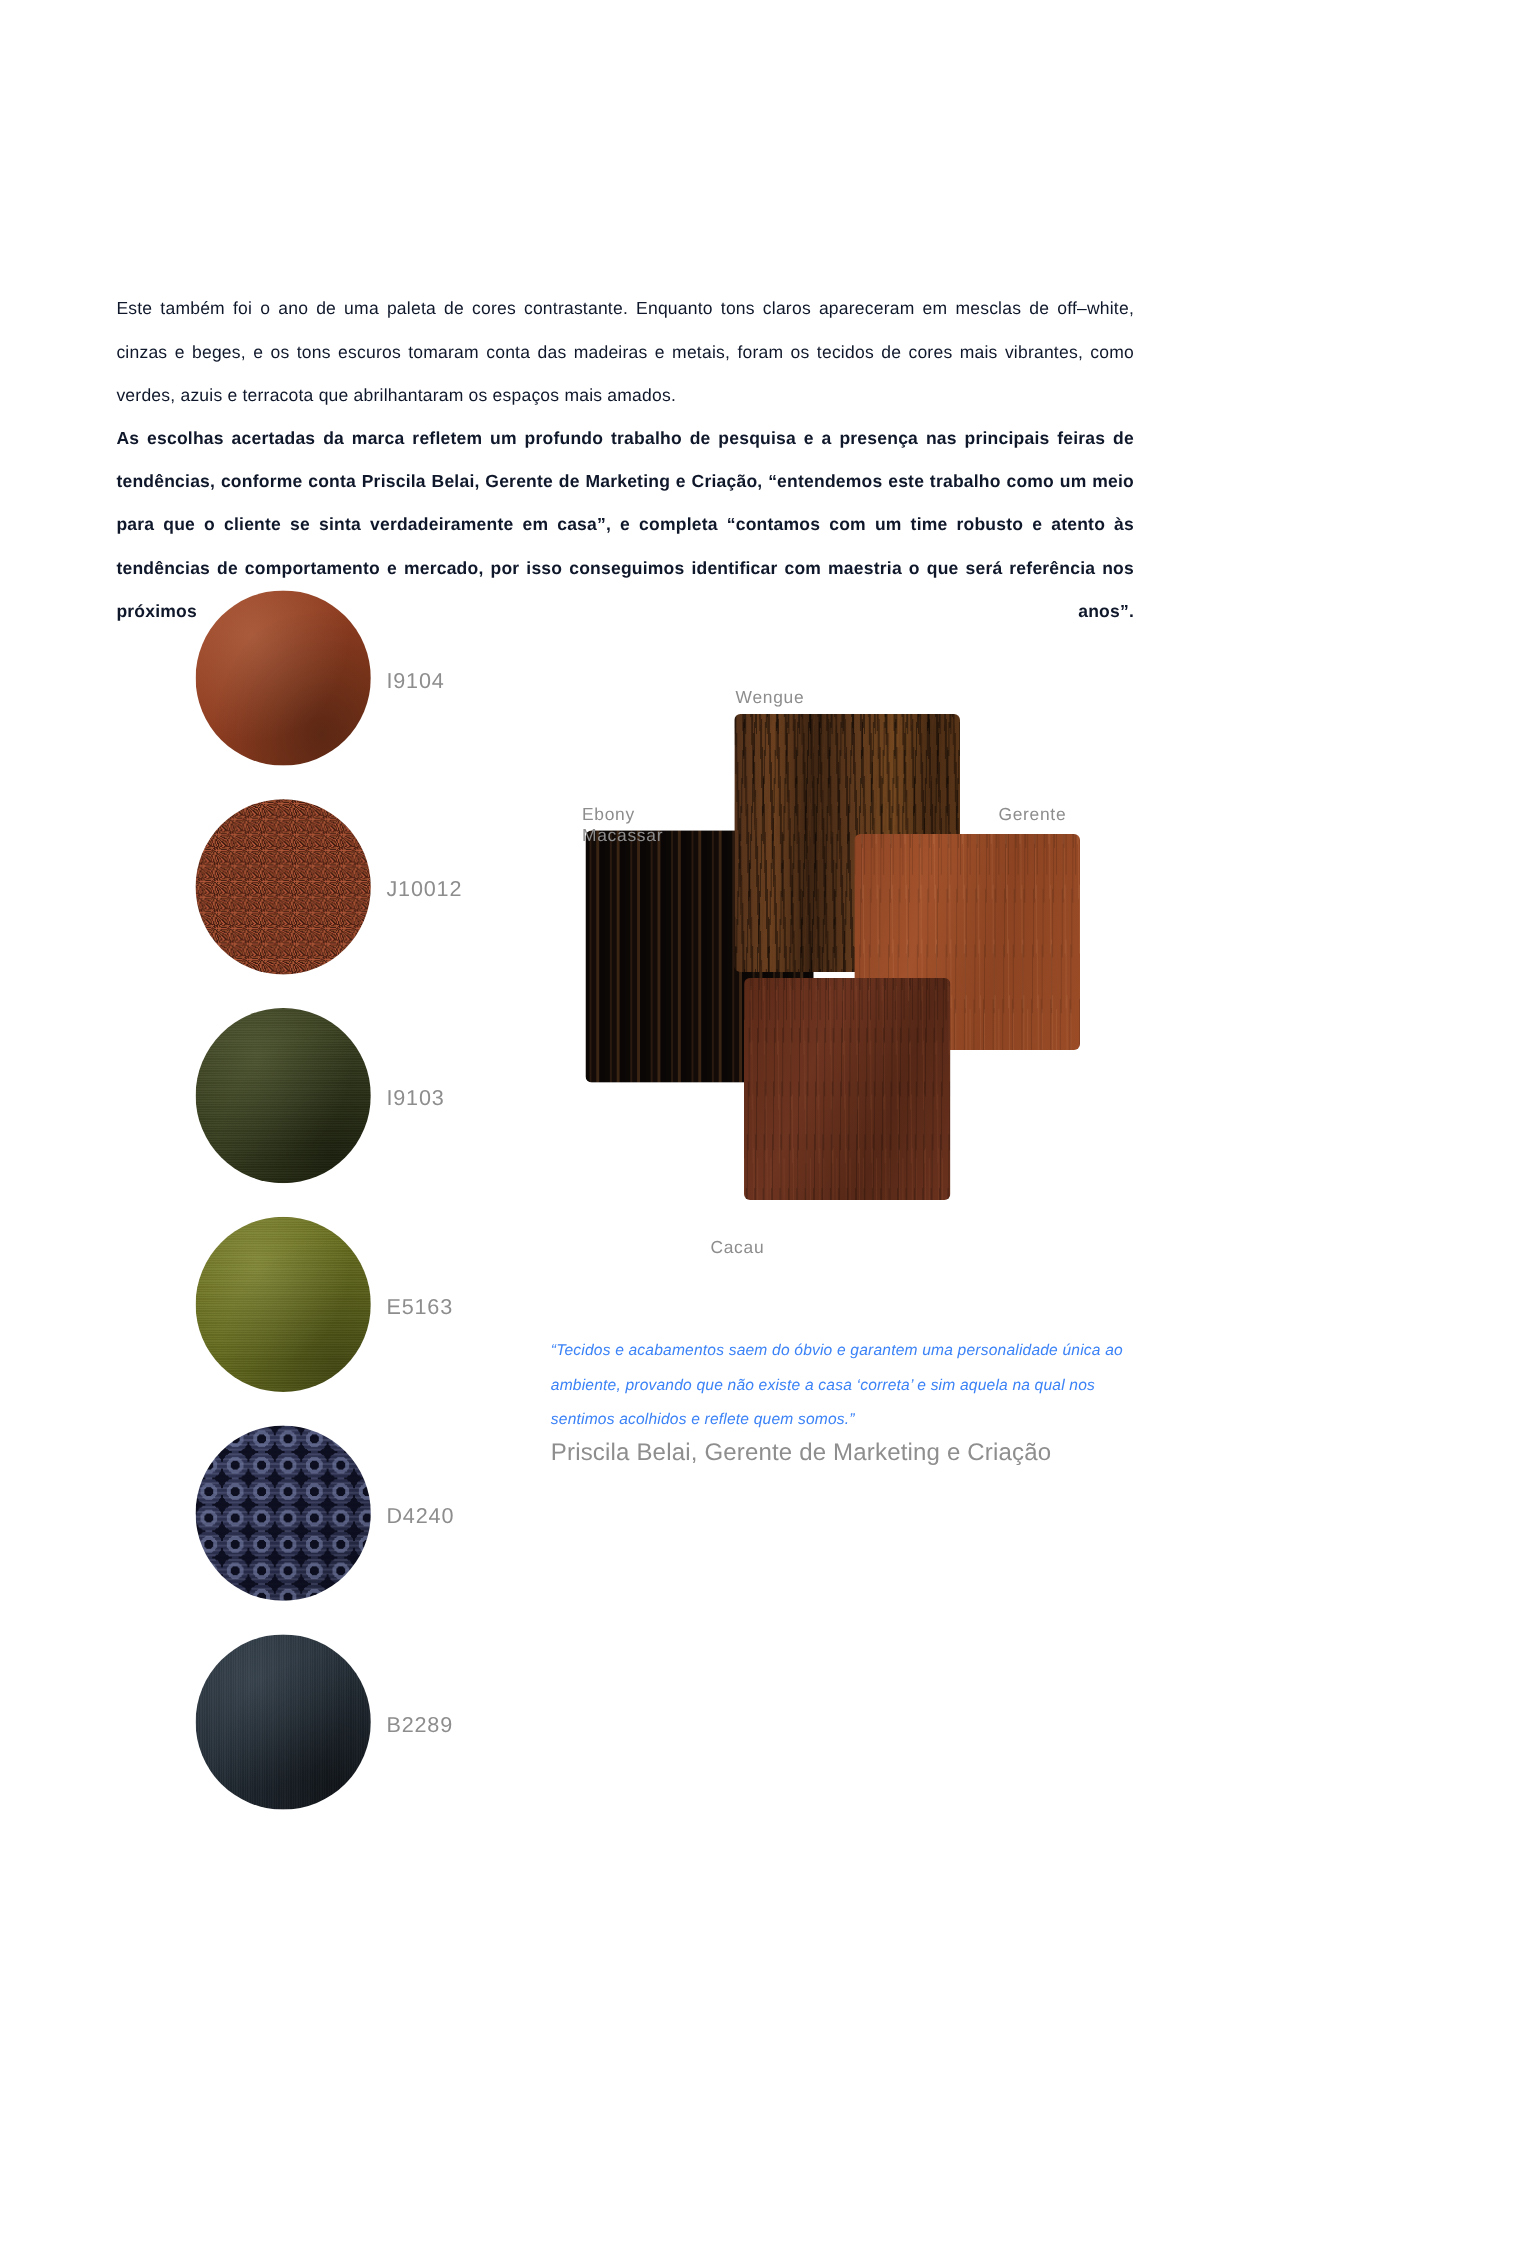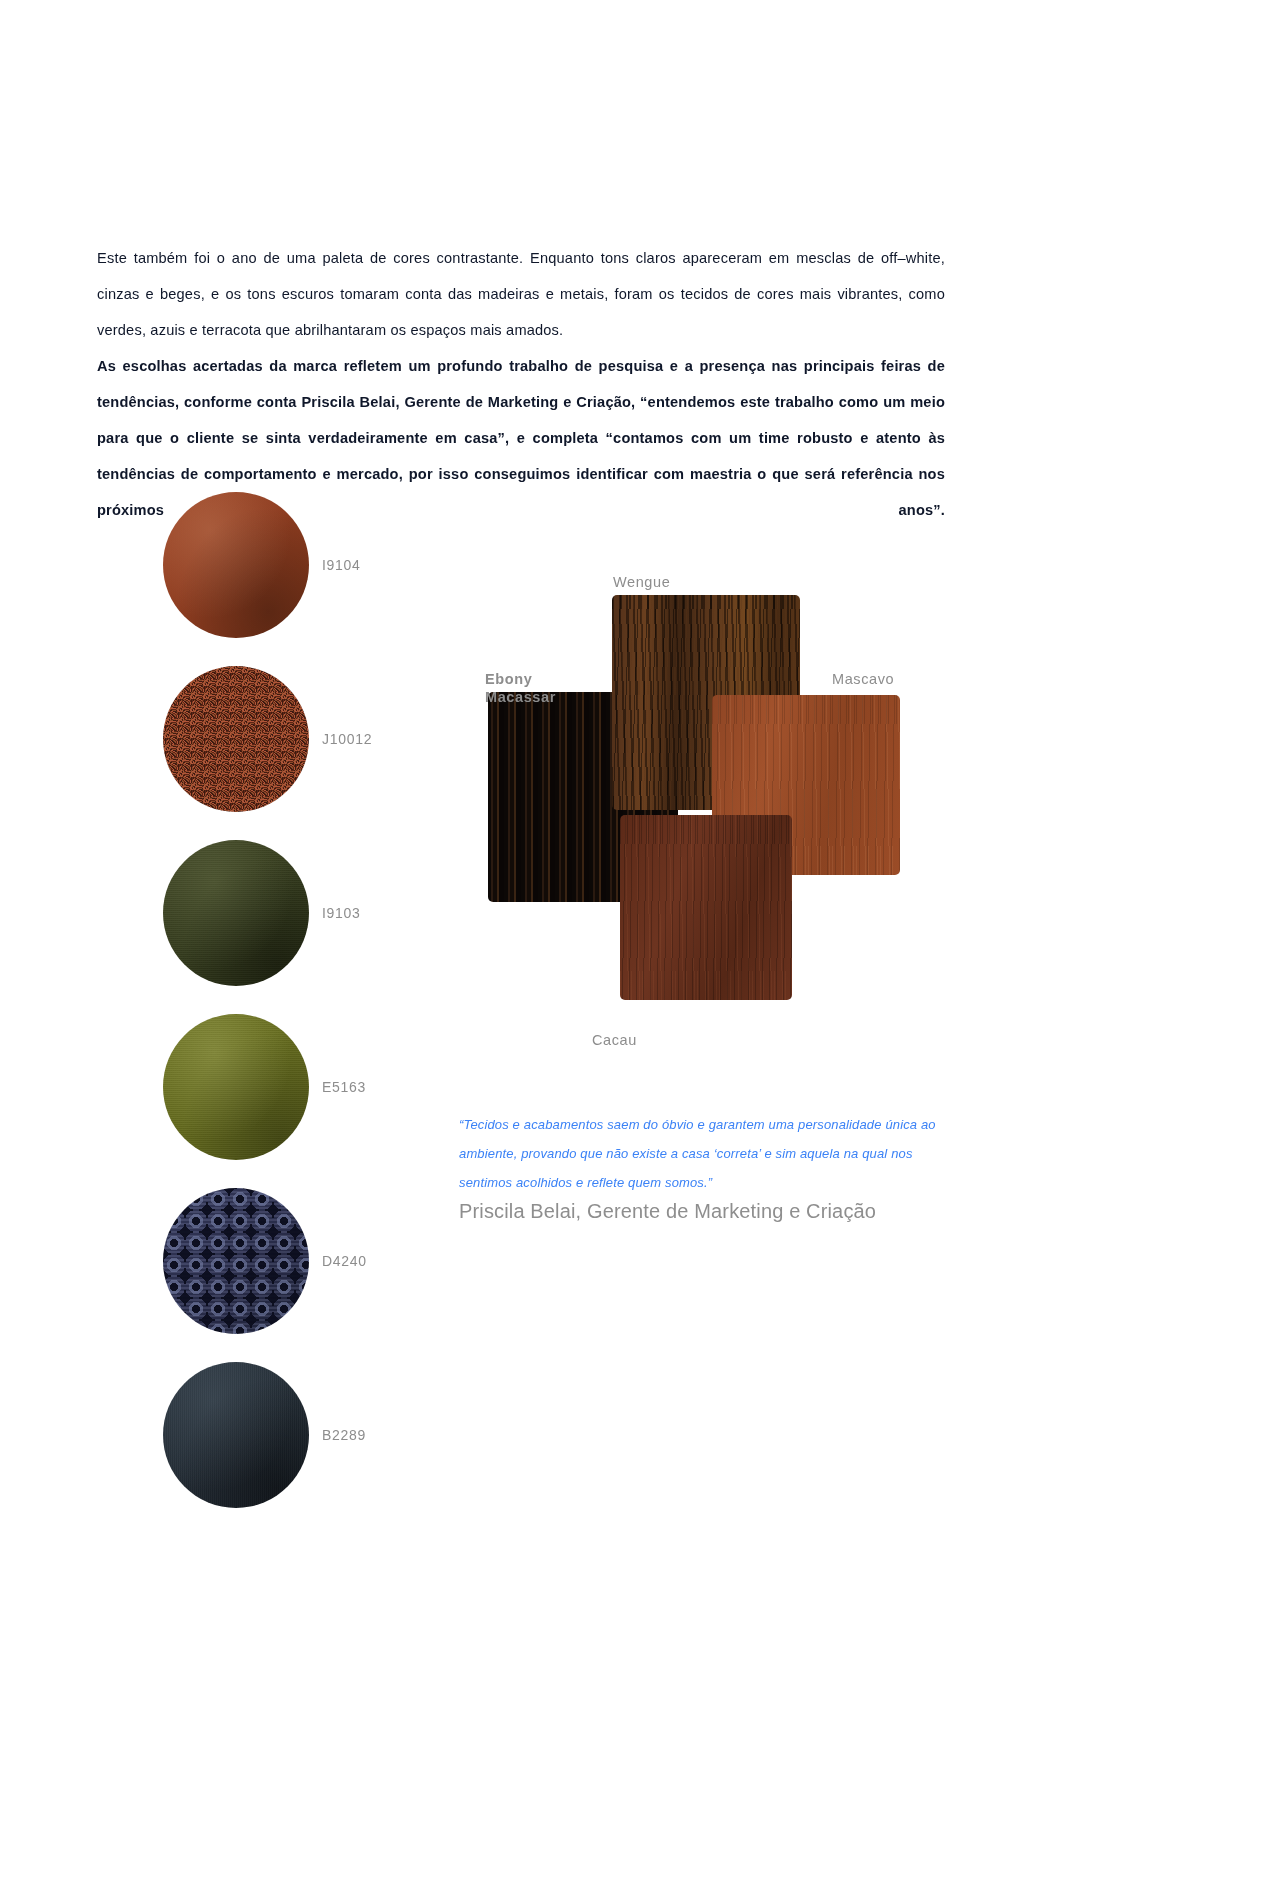--- a/index.html
+++ b/index.html
@@ -52,21 +52,21 @@
     top: 0;
     width: 146px;
     height: 146px;
     border-radius: 50%;
     overflow: hidden;
   }
   .swatch-label {
     position: absolute;
     left: 159px;
     top: 65px;
-    font-size: 14px;
+    font-size: 18px;
     letter-spacing: 0.7px;
     color: #8d8d8d;
     white-space: nowrap;
   }
 
   
   .tex-leather {
     background:
       radial-gradient(ellipse at 32% 26%, rgba(255,200,160,.20), rgba(0,0,0,0) 58%),
       radial-gradient(ellipse at 72% 82%, rgba(0,0,0,.30), rgba(0,0,0,0) 62%),
@@ -160,21 +160,21 @@
   
   .tile-cacau {
     left: 140px; top: 245px; width: 172px; height: 185px;
     background:
       repeating-linear-gradient(91deg, rgba(0,0,0,.22) 0 1px, rgba(0,0,0,0) 1px 5px),
       repeating-linear-gradient(89deg, rgba(190,110,70,.12) 0 1px, rgba(0,0,0,0) 1px 8px),
       linear-gradient(110deg, #5c2a18 0%, #6d3420 35%, #552716 68%, #6a321e 100%);
     background-size: 7px 100%, 11px 100%, 100% 100%;
   }
   .lbl-wengue  { left: 133px; top: 3px; }
-  .lbl-ebony   { left: 5px;  top: 100px; font-weight: bold; }
+  .lbl-ebony   { left: 5px;  top: 100px; }
   .lbl-mascavo { left: 352px; top: 100px; }
   .lbl-cacau   { left: 112px; top: 461px; }
 
   
   .quote-block {
     position: absolute;
     left: 459px;
     top: 1110px;
     width: 487px;
   }
@@ -241,21 +241,21 @@
   <div class="wood-stage">
 
     <div class="wood-tile tile-ebony"></div>
     <div class="wood-tile tile-wengue"></div>
     <div class="wood-tile tile-mascavo"></div>
     <div class="wood-tile tile-cacau"></div>
 
     <span class="wood-label lbl-wengue">Wengue</span>
     <span class="wood-label lbl-ebony">Ebony
 Macassar</span>
-    <span class="wood-label lbl-mascavo">Mascavo</span>
+    <span class="wood-label lbl-mascavo">Gerente</span>
     <span class="wood-label lbl-cacau">Cacau</span>
 
   </div>
 
   <div class="quote-block">
     <p class="quote-text">“Tecidos e acabamentos saem do óbvio e garantem uma personalidade única ao ambiente, provando que não existe a casa ‘correta’ e sim aquela na qual nos sentimos acolhidos e reflete quem somos.”</p>
     <p class="quote-attrib">Priscila Belai, Gerente de Marketing e Criação</p>
   </div>
 
 </div>

